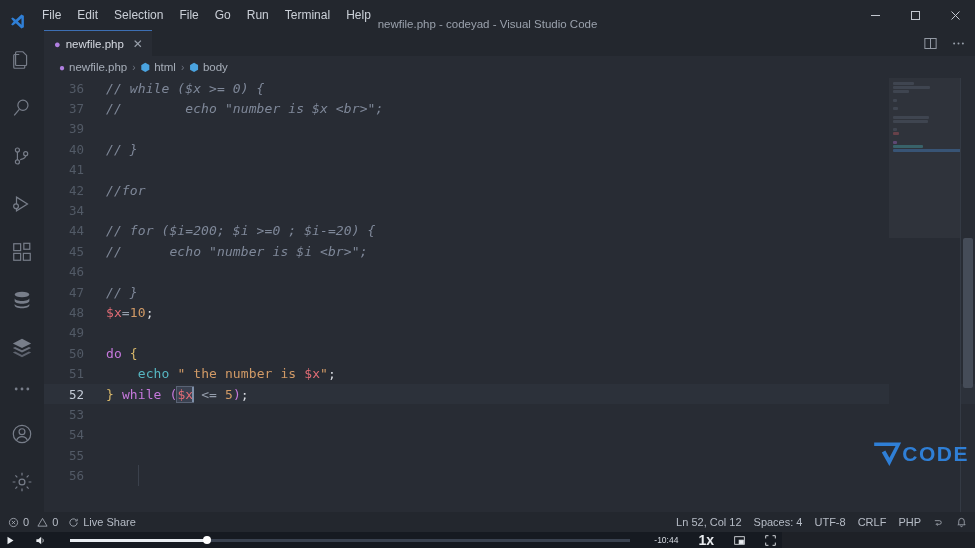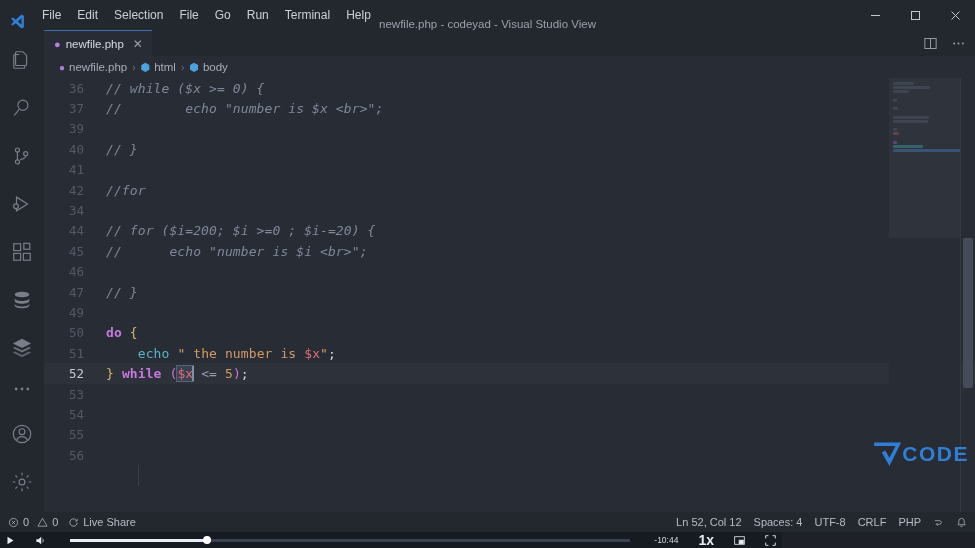--- a/index.html
+++ b/index.html
@@ -85,21 +85,21 @@
   .ln {
     width: 62px; text-align: right; padding-right: 22px; flex: none;
     font-family: "DejaVu Sans Mono", monospace; font-size: 12.5px; color: #525a66;
   }
   .row.current .ln { color: #c3cad6; }
   .code {
     font-family: "DejaVu Sans Mono", monospace; font-size: 13px; white-space: pre;
     color: #abb2bf; letter-spacing: 0.1px;
   }
   .cmt { color: #7f8899; font-style: italic; }
-  .kw  { color: #c678dd; font-weight: bold; }
+  .kw  { color: #c678dd; }
   .var { color: #e06c75; }
   .num { color: #d19a66; }
   .str { color: #d19a66; }
   .fn  { color: #56b6c2; }
   .br  { color: #d7dae0; }
   .op  { color: #949dab; }
   .bry { color: #d8b86a; }
   .brv { color: #c678dd; }
   .indentguide {
     position: absolute; width: 1px; background: #3b414c; top: 0; bottom: 0;
@@ -177,21 +177,21 @@
     <div class="menu">
       <div class="menu-item">File</div>
       <div class="menu-item">Edit</div>
       <div class="menu-item">Selection</div>
       <div class="menu-item">File</div>
       <div class="menu-item">Go</div>
       <div class="menu-item">Run</div>
       <div class="menu-item">Terminal</div>
       <div class="menu-item">Help</div>
     </div>
-    <div class="title-center">newfile.php - codeyad - Visual Studio View</div>
+    <div class="title-center">newfile.php - codeyad - Visual Studio Code</div>
     <div class="wincontrols">
       <div class="wc">
         <svg width="11" height="11" viewBox="0 0 11 11">
             <rect x="1" y="5" width="9" height="1" fill="#c2c7d0"></rect>
           </svg>
       </div>
       <div class="wc">
         <svg width="11" height="11" viewBox="0 0 11 11">
             <rect x="1.5" y="1.5" width="8" height="8" fill="none" stroke="#c2c7d0" stroke-width="1"></rect>
           </svg>
@@ -362,20 +362,24 @@
           </div>
           <div class="row">
             <div class="ln">46</div>
             <div class="code"></div>
           </div>
           <div class="row">
             <div class="ln">47</div>
             <div class="code"><span class="cmt">// }</span></div>
           </div>
           <div class="row">
+            <div class="ln">48</div>
+            <div class="code"><span class="var">$x</span><span class="op">=</span><span class="num">10</span><span class="br">;</span></div>
+          </div>
+          <div class="row">
             <div class="ln">49</div>
             <div class="code"></div>
           </div>
           <div class="row">
             <div class="ln">50</div>
             <div class="code"><span class="kw">do</span><span class="br"> </span><span class="bry">{</span></div>
           </div>
           <div class="row">
             <div class="ln">51</div>
             <div class="code"><span class="br">    </span><span class="fn">echo</span><span class="br"> </span><span class="str">" the number is </span><span class="var">$x</span><span class="str">"</span><span class="br">;</span></div>

